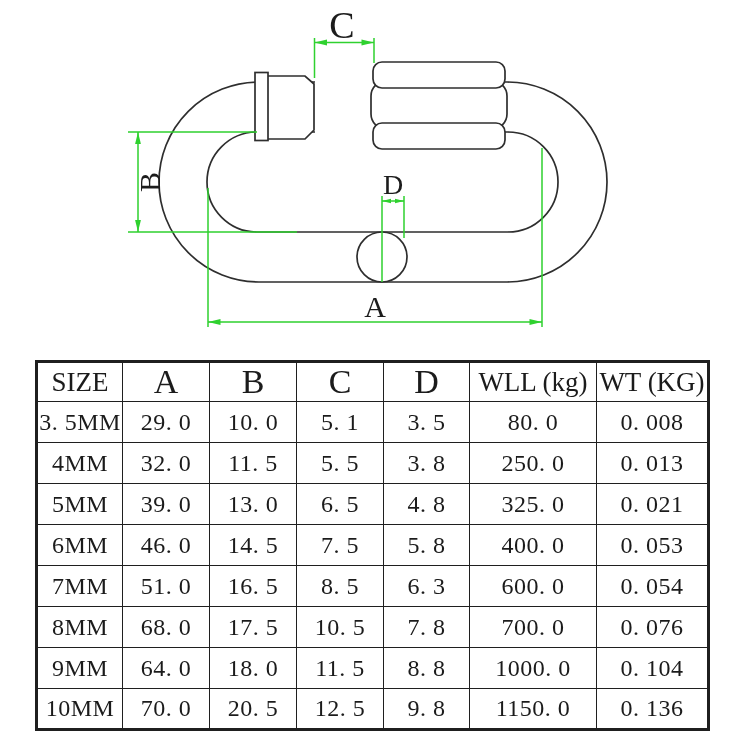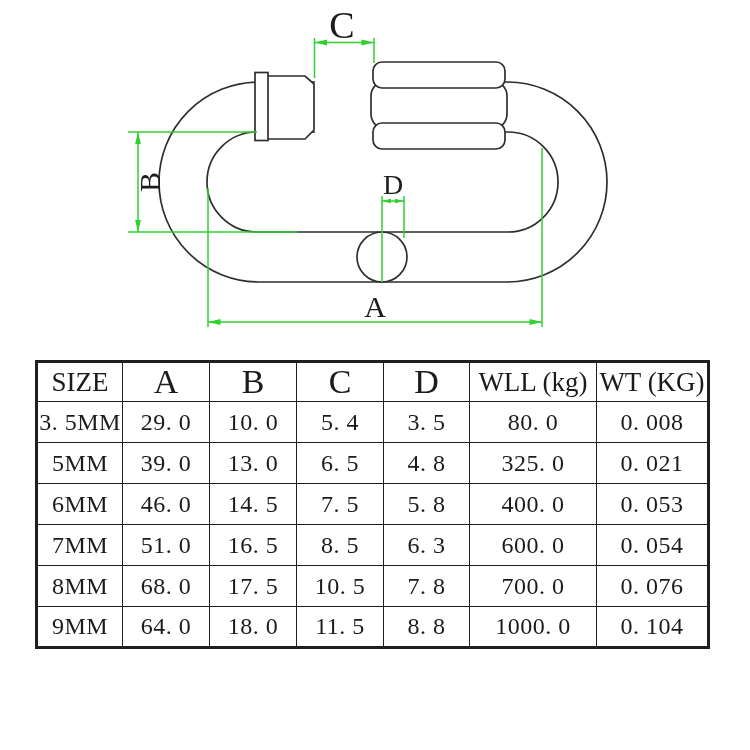--- a/index.html
+++ b/index.html
@@ -137,24 +137,33 @@
           <th>D</th>
           <th>WLL (kg)</th>
           <th>WT (KG)</th>
         </tr>
     </thead>
     <tbody id="spec-body">
         <tr>
           <td>3. 5MM</td>
           <td>29. 0</td>
           <td>10. 0</td>
-          <td>5. 4</td>
+          <td>5. 1</td>
           <td>3. 5</td>
           <td>80. 0</td>
           <td>0. 008</td>
+        </tr>
+        <tr>
+          <td>4MM</td>
+          <td>32. 0</td>
+          <td>11. 5</td>
+          <td>5. 5</td>
+          <td>3. 8</td>
+          <td>250. 0</td>
+          <td>0. 013</td>
         </tr>
         <tr>
           <td>5MM</td>
           <td>39. 0</td>
           <td>13. 0</td>
           <td>6. 5</td>
           <td>4. 8</td>
           <td>325. 0</td>
           <td>0. 021</td>
         </tr>
@@ -187,16 +196,25 @@
         </tr>
         <tr>
           <td>9MM</td>
           <td>64. 0</td>
           <td>18. 0</td>
           <td>11. 5</td>
           <td>8. 8</td>
           <td>1000. 0</td>
           <td>0. 104</td>
         </tr>
+        <tr>
+          <td>10MM</td>
+          <td>70. 0</td>
+          <td>20. 5</td>
+          <td>12. 5</td>
+          <td>9. 8</td>
+          <td>1150. 0</td>
+          <td>0. 136</td>
+        </tr>
       </tbody>
   </table>
 
 </div>
 
 </body></html>

